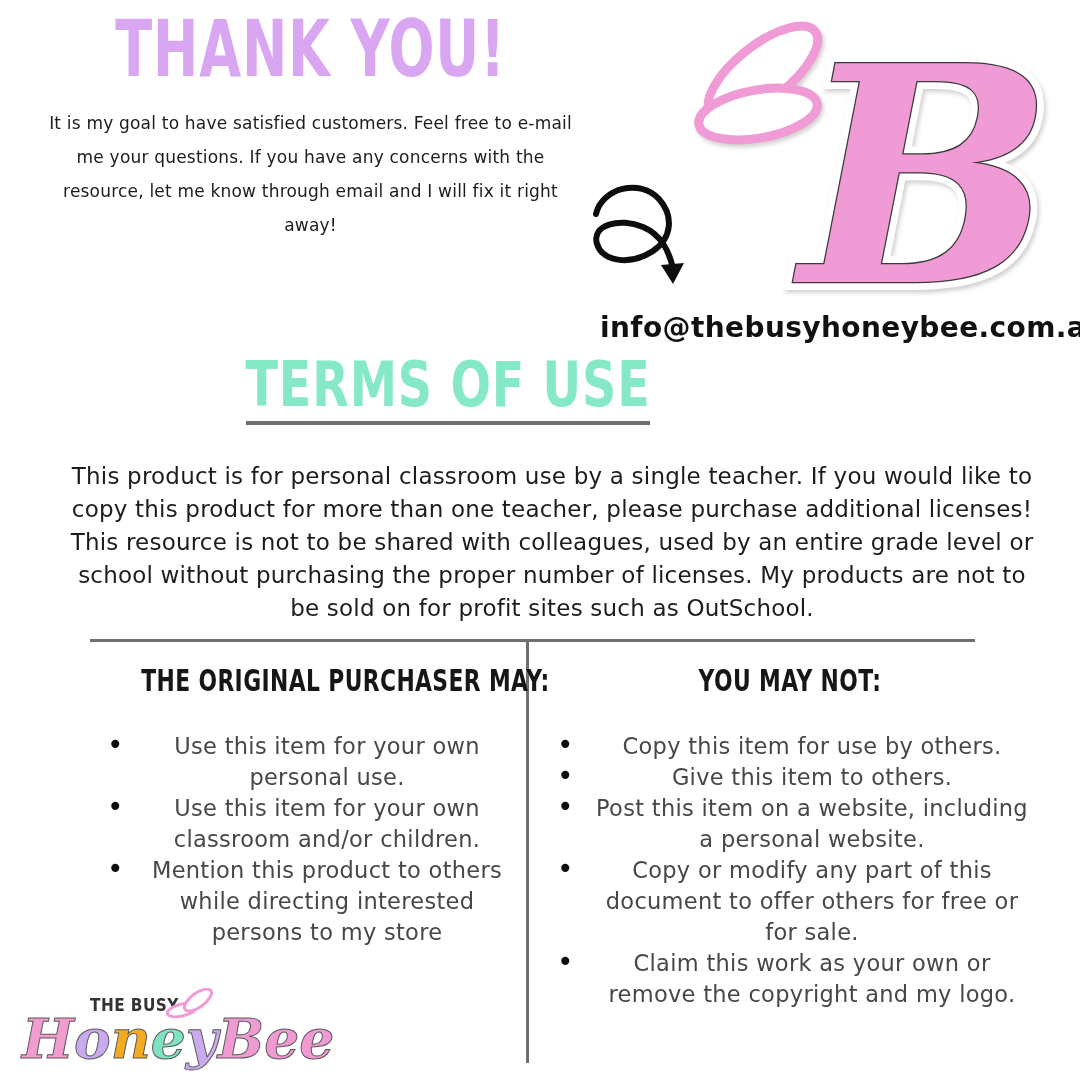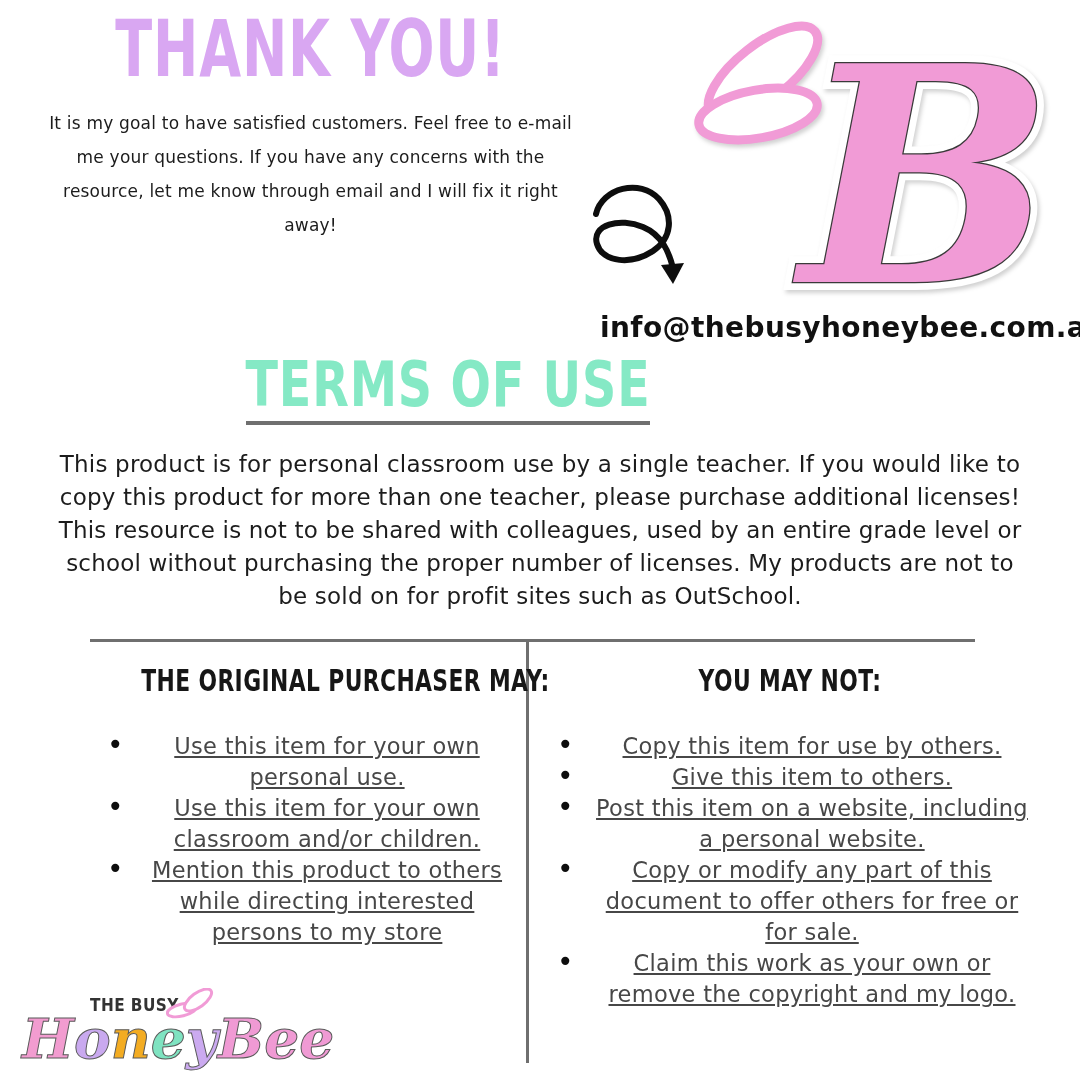--- a/index.html
+++ b/index.html
@@ -32,35 +32,35 @@
   .terms-head { position:absolute; left:0; top:348px; width:896px; text-align:center; }
   .terms-title {
     margin:0; font-size:56px; font-weight:bold; letter-spacing:1px;
     transform:scale(0.85,1.12); transform-origin:center top;
     color:var(--terms-title,#85e9c5); white-space:nowrap;
   }
   .terms-underline { width:404px; height:4px; background:var(--divider,#6f6f6f); margin:8px auto 0; }
   
   .terms-body {
     position:absolute; left:48px; top:448px; width:984px; text-align:center;
-    margin:0; font-size:23px; line-height:33px; letter-spacing:0.2px; color:var(--body-text,#1c1c1c);
+    margin:12px; font-size:23px; line-height:33px; letter-spacing:0.2px; color:var(--body-text,#1c1c1c);
   }
   
   .divider-h { position:absolute; left:90px; top:639px; width:885px; height:3px; background:var(--divider,#6f6f6f); }
   .divider-v { position:absolute; left:526px; top:640px; width:3px; height:423px; background:var(--divider,#6f6f6f); }
   
   .col { position:absolute; top:662px; text-align:center; }
   .col-left  { left:95px;  width:420px; }
   .col-right { left:545px; width:490px; }
   .col h3 {
     margin:0; font-size:28px; font-weight:bold; letter-spacing:0.5px; color:#161616;
     transform:scale(0.78,1.1); transform-origin:center top; white-space:nowrap;
   }
   .col ul { list-style:none; margin:36px 0 0; padding:0;
-            font-size:22.5px; line-height:31px; color:var(--list-text,#474747); letter-spacing:0.3px;text-decoration:underline; }
+            font-size:22.5px; line-height:31px; color:var(--list-text,#474747); letter-spacing:0.3px; }
   .col li { position:relative; padding-left:44px; text-align:center; }
   .col li::before { content:"\2022"; position:absolute; left:12px; top:-2px; font-size:28px; color:#0d0d0d; }
   
   .footer-logo { position:absolute; left:20px; top:990px; width:240px; height:90px; }
   .footer-top {
     position:absolute; left:70px; top:5px; font-size:17px; font-weight:bold;
     letter-spacing:0.5px; color:var(--footer-dark,#333); transform:scaleX(0.9);
     transform-origin:left center; white-space:nowrap;
   }
   .footer-wings { position:absolute; left:146px; top:-2px; }

